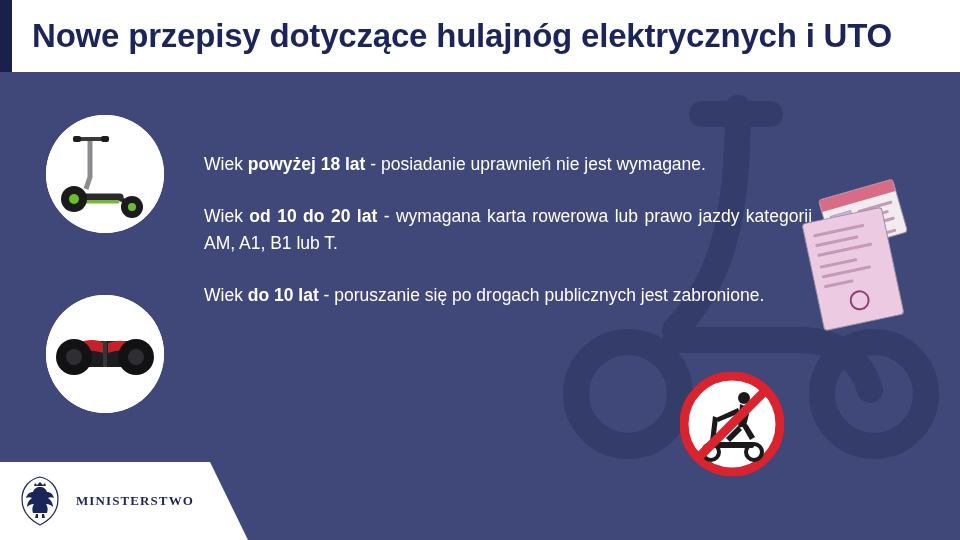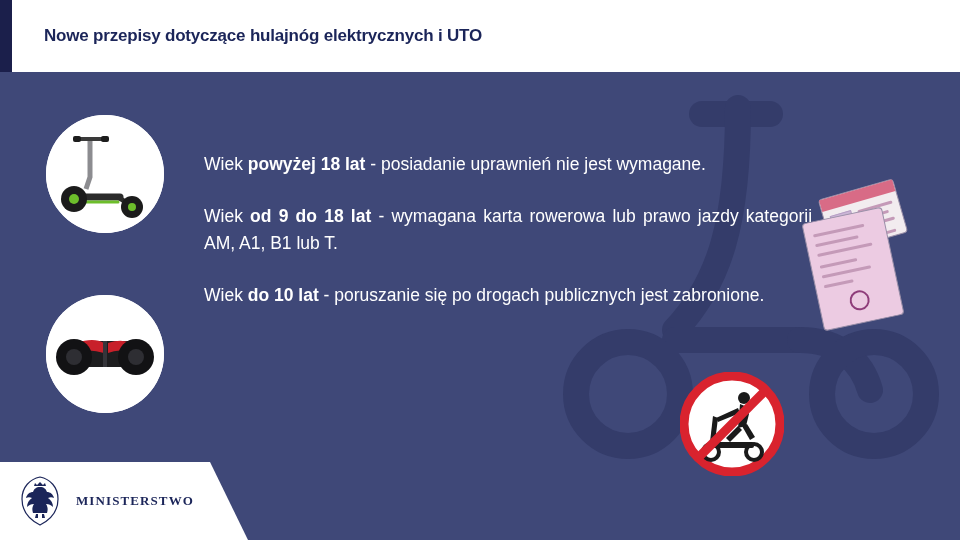--- a/index.html
+++ b/index.html
@@ -20,22 +20,22 @@
     width: 960px; height: 72px;
     background: #ffffff;
     display: flex; align-items: center;
   }
   #header-accent {
     position: absolute; left: 0; top: 0;
     width: 12px; height: 72px;
     background: #1b1f4b;
   }
   #title {
-    margin-left: 44px;
-    font-size: 17px;
+    margin-left: 32px;
+    font-size: 33px;
     font-weight: bold;
     color: #1b2559;
     letter-spacing: -0.2px;
     white-space: nowrap;
   }
 
   
   #bg-scooter {
     position: absolute;
     left: 470px; top: 72px;
@@ -212,21 +212,21 @@
       <circle cx="90" cy="62" r="18" fill="#121214"></circle>
       <circle cx="90" cy="62" r="8" fill="#2e2e33"></circle>
     </svg>
   </div>
 
   <div id="text-block">
     <p class="para">
       <span>Wiek </span><b>powyżej 18 lat</b><span> - posiadanie uprawnień nie jest wymagane.</span>
     </p>
     <p class="para">
-      <span>Wiek </span><b>od 9 do 18 lat</b><span> - wymagana karta rowerowa lub prawo jazdy kategorii AM, A1, B1 lub T.</span>
+      <span>Wiek </span><b>od 10 do 20 lat</b><span> - wymagana karta rowerowa lub prawo jazdy kategorii AM, A1, B1 lub T.</span>
     </p>
     <p class="para">
       <span>Wiek </span><b>do 10 lat</b><span> - poruszanie się po drogach publicznych jest zabronione.</span>
     </p>
   </div>
 
   <div id="docs">
     <div class="doc-card" id="doc-back">
       <div class="doc-strip"></div>
       <div class="doc-photo" style="left:6px; top:18px;"></div>

